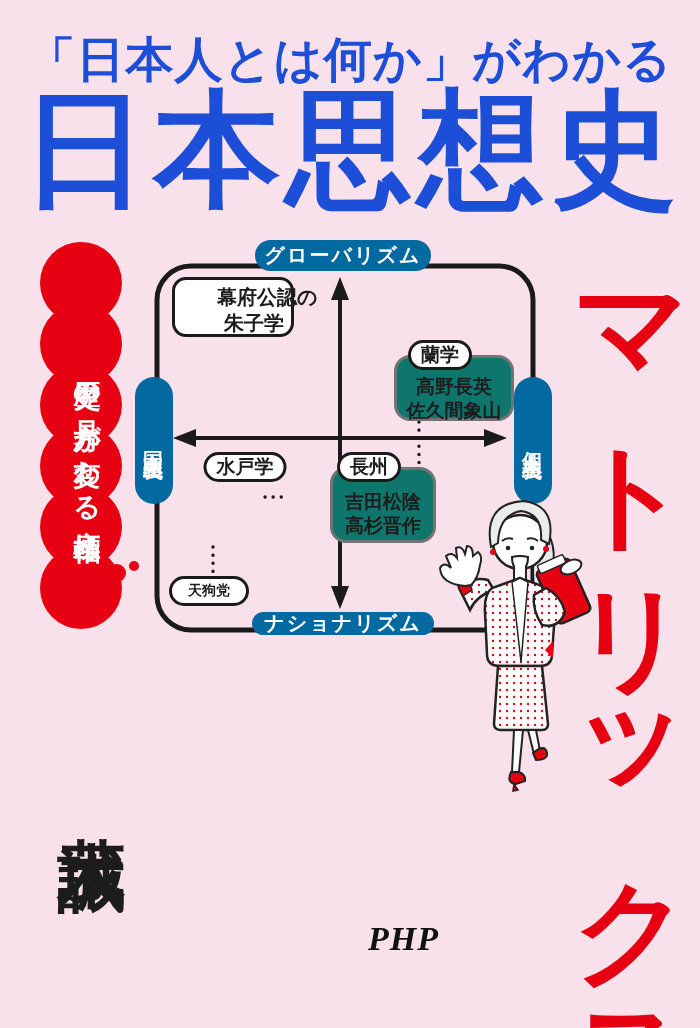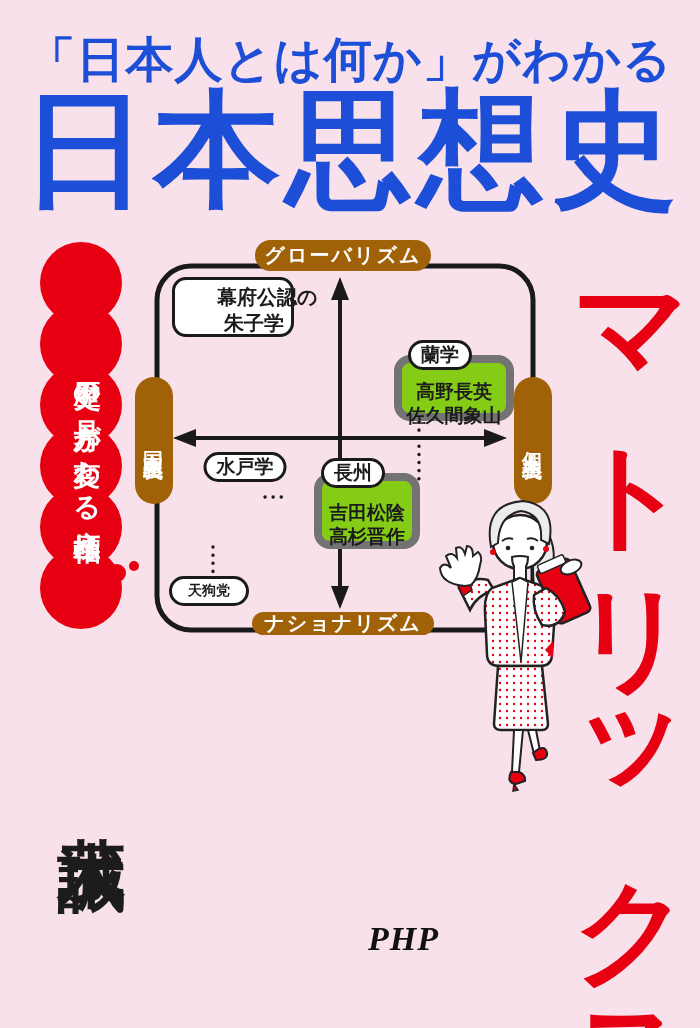--- a/index.html
+++ b/index.html
@@ -30,21 +30,21 @@
   }
   
   .banner-text{
     left:57px; top:257px; width:48px; height:364px;
     writing-mode:vertical-rl; text-orientation:upright;
     font-size:27px; font-weight:bold; color:#ffffff; letter-spacing:3px;
     text-align:center; white-space:nowrap;
   }
   
   .bpill{
-    background:#a16207; color:#fff; border-radius:17px;
+    background:#0369a1; color:#fff; border-radius:17px;
     display:flex; align-items:center; justify-content:center;
     font-weight:bold; white-space:nowrap;
   }
   .bpill.h{font-size:20px; letter-spacing:2px;}
   .bpill.v{
     writing-mode:vertical-rl; text-orientation:upright;
     font-size:20px; letter-spacing:3px; border-radius:20px;
   }
   .wbox{
     background:#fff; border:3px solid #1a1a1a; border-radius:14px;
@@ -52,22 +52,22 @@
   }
   .group{position:absolute;padding-left:28px;}
   .gpill{
     position:absolute; top:0; left:50%; transform:translateX(-50%);
     background:#fff; border:3px solid #1a1a1a; border-radius:16px;
     height:30px; box-sizing:border-box; padding:0 10px;
     display:flex; align-items:center; justify-content:center;
     font-size:19px; font-weight:bold; z-index:2; white-space:nowrap;
   }
   .gbox{
-    position:relative; margin-top:15px; background:#84cc16;
-    border:8px solid #737373; border-radius:16px; box-sizing:border-box;
+    position:relative; margin-top:15px; background:#0f766e;
+    border:3px solid #737373; border-radius:16px; box-sizing:border-box;
     text-align:center; font-weight:bold; z-index:1;
   }
   .gbox .ln{font-size:19px; line-height:24px; white-space:nowrap;}
   .bakufu{left:172px; top:277px; width:122px; height:60px; padding-top:4px;}
   .bakufu .ln{font-size:20px; line-height:26px; white-space:nowrap;padding-left:42px;}
   
   .author{
     left:48px; top:782px; height:230px;
     writing-mode:vertical-rl; text-orientation:upright;
     font-size:68px; font-weight:900; letter-spacing:4px; color:#1c1c1c;
@@ -139,21 +139,21 @@
     <div class="gbox" style="height:66px; padding-top:17px;">
       <div class="ln">高野長英</div>
       <div class="ln">佐久間象山</div>
     </div>
   </div>
 
   <div class="group" style="left:176px; top:452px; width:110px;">
     <div class="gpill">水戸学</div>
   </div>
 
-  <div class="group" style="left:286px; top:452px; width:106px;margin-top:6px;">
+  <div class="group" style="left:302px; top:452px; width:106px;">
     <div class="gpill">長州</div>
     <div class="gbox" style="height:76px; padding-top:20px;">
       <div class="ln">吉田松陰</div>
       <div class="ln">高杉晋作</div>
     </div>
   </div>
 
   <div class="abs wbox" style="left:169px; top:576px; width:80px; height:30px; border-radius:16px;
        display:flex; align-items:center; justify-content:center; font-size:14px;">天狗党</div>
 

